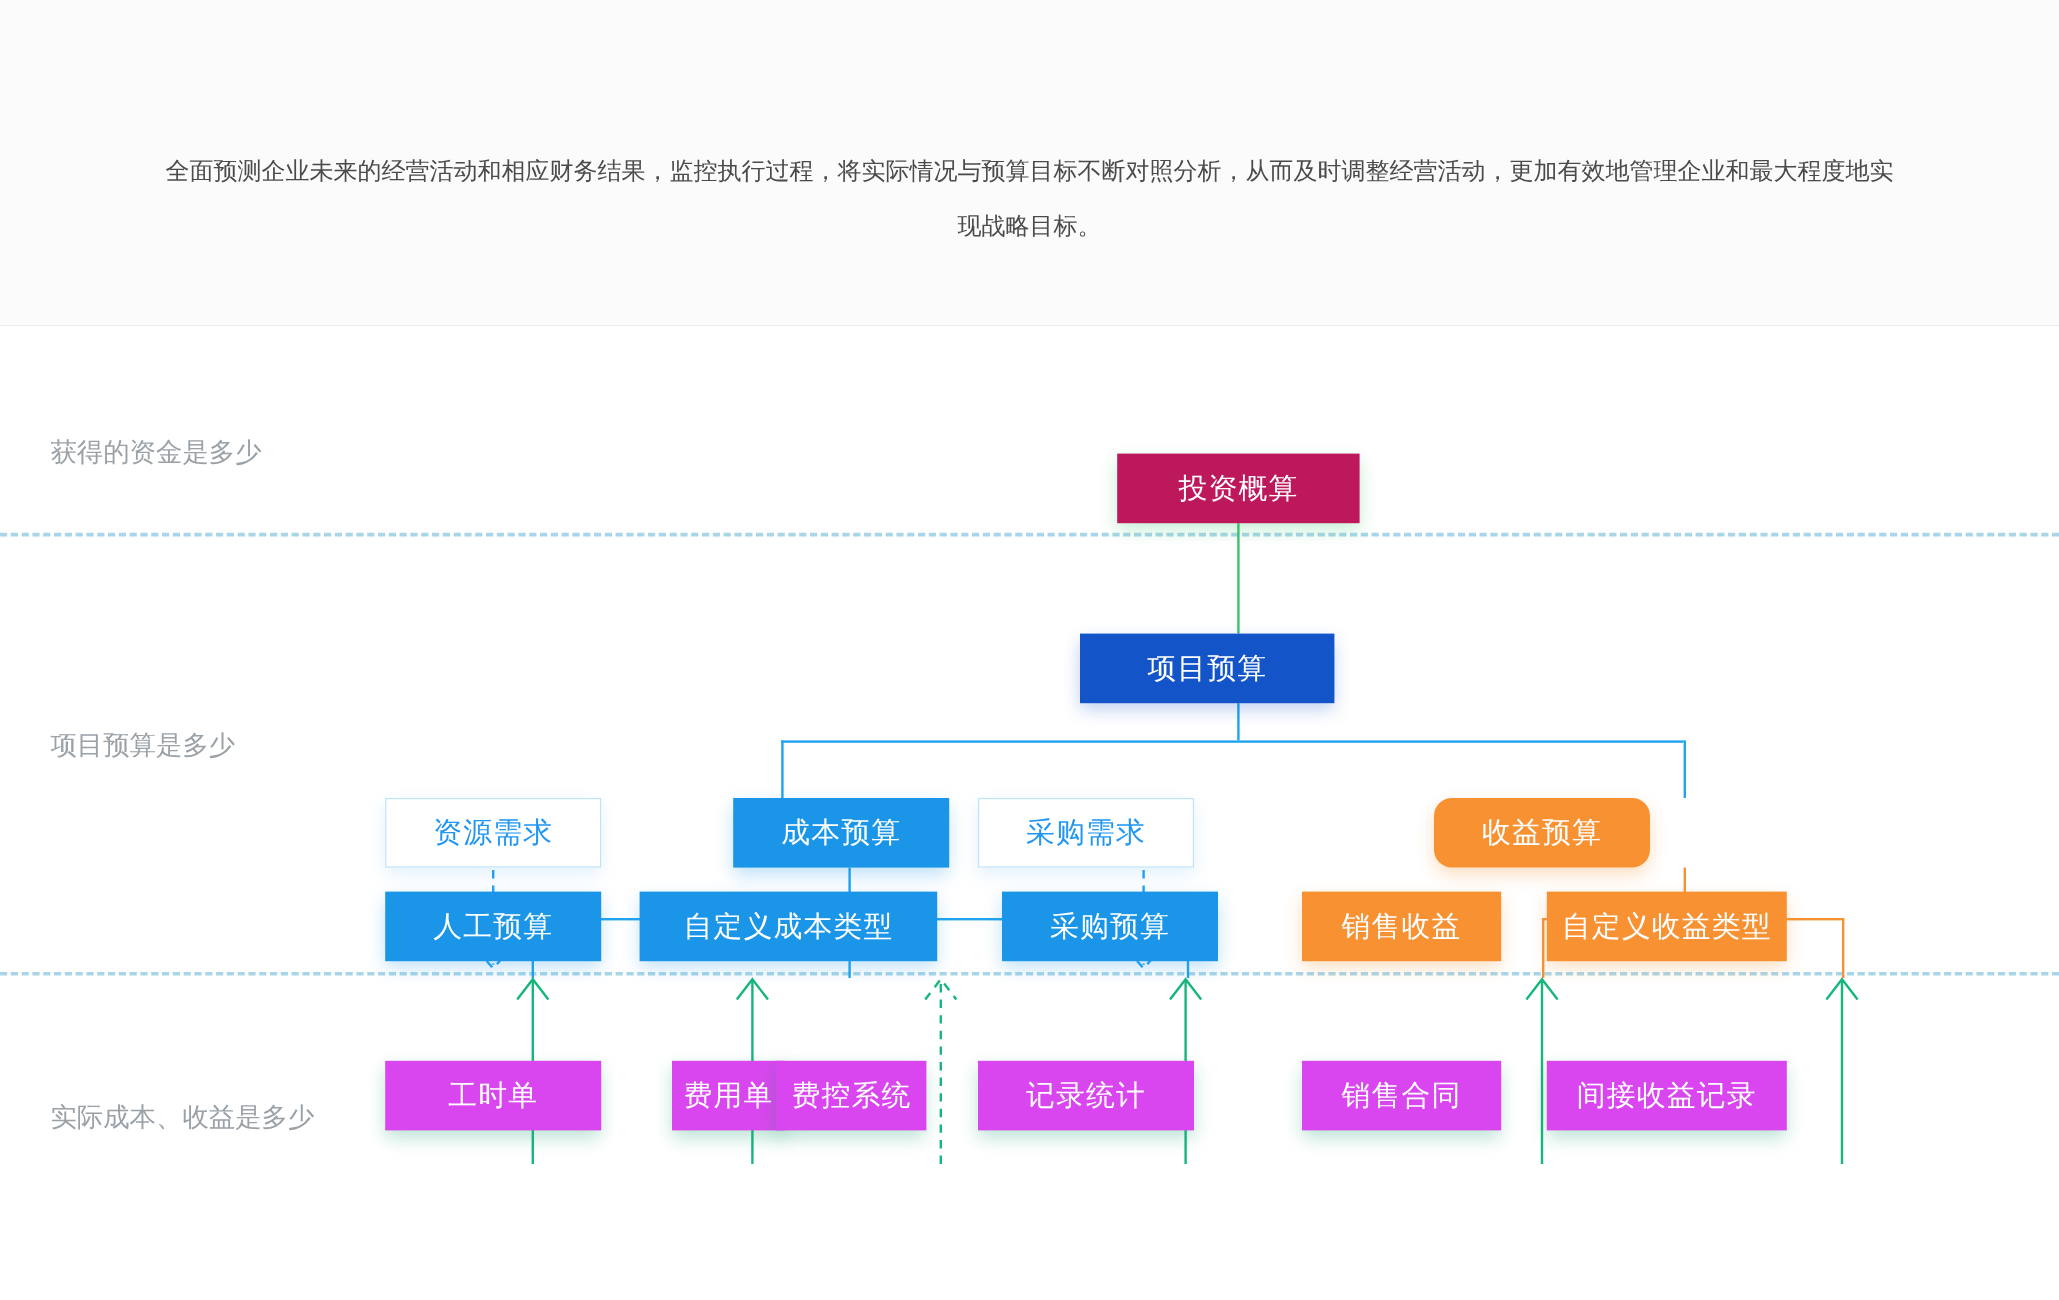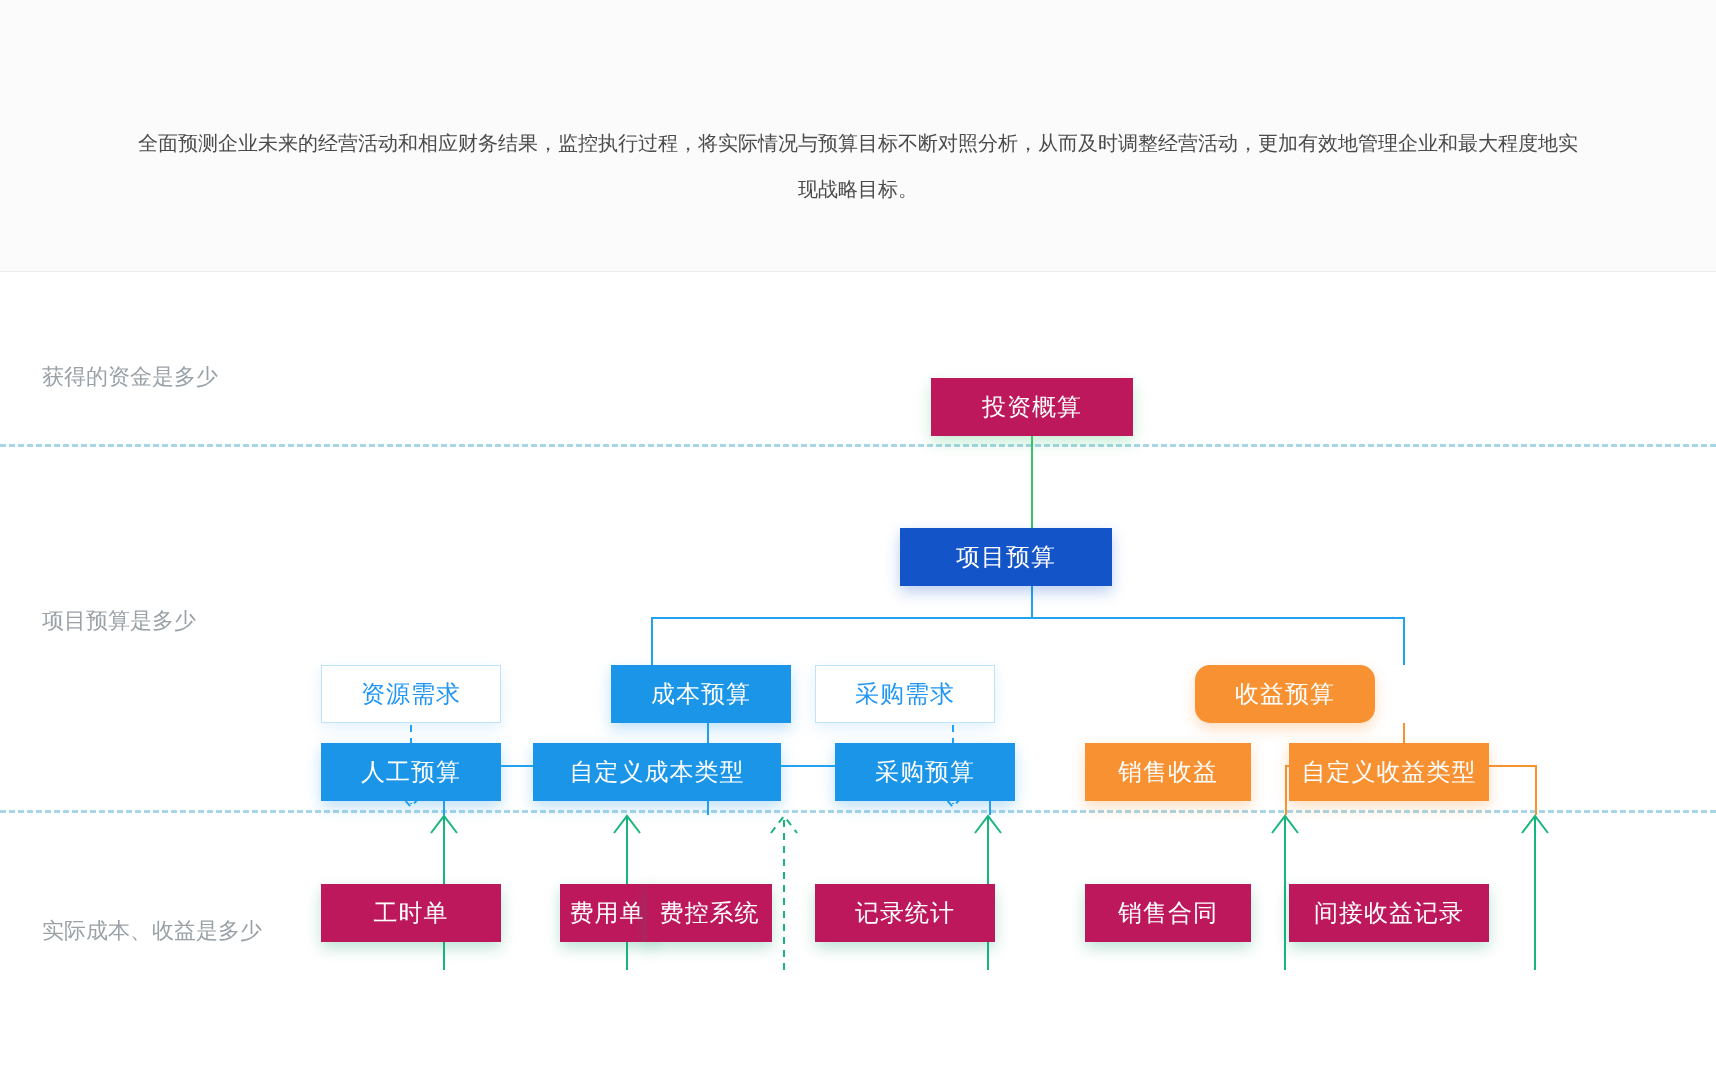--- a/index.html
+++ b/index.html
@@ -62,21 +62,21 @@
     font-size:24px;
     color:#ffffff;
     white-space:nowrap;
     letter-spacing:1px;
     z-index:5;
   }
   .node.green     { background:#be185d; box-shadow:0 6px 14px rgba(60,195,106,.30); }
   .node.navy      { background:#1354c8; box-shadow:0 6px 14px rgba(19,84,200,.28);  }
   .node.blue      { background:#1a95e8; box-shadow:0 6px 14px rgba(26,149,232,.28); }
   .node.orange    { background:#f79132; box-shadow:0 6px 14px rgba(247,145,50,.30); }
-  .node.teal      { background:#be185d; box-shadow:0 6px 14px rgba(19,153,107,.28); }
+  .node.teal      { background:#d946ef; box-shadow:0 6px 14px rgba(19,153,107,.28); }
   .node.outline   { background:#ffffff; border:1px solid #bfe3fa; color:#2196f3;
                     box-shadow:0 5px 14px rgba(33,150,243,.13); }
 
   
   .ln{ position:absolute; z-index:1; }
   .v{ width:0; }
   .h{ height:0; }
 
   .v.solid-green  { border-left:2px solid #3cc36a; }
   .v.solid-blue   { border-left:2px solid #22a3f0; }

